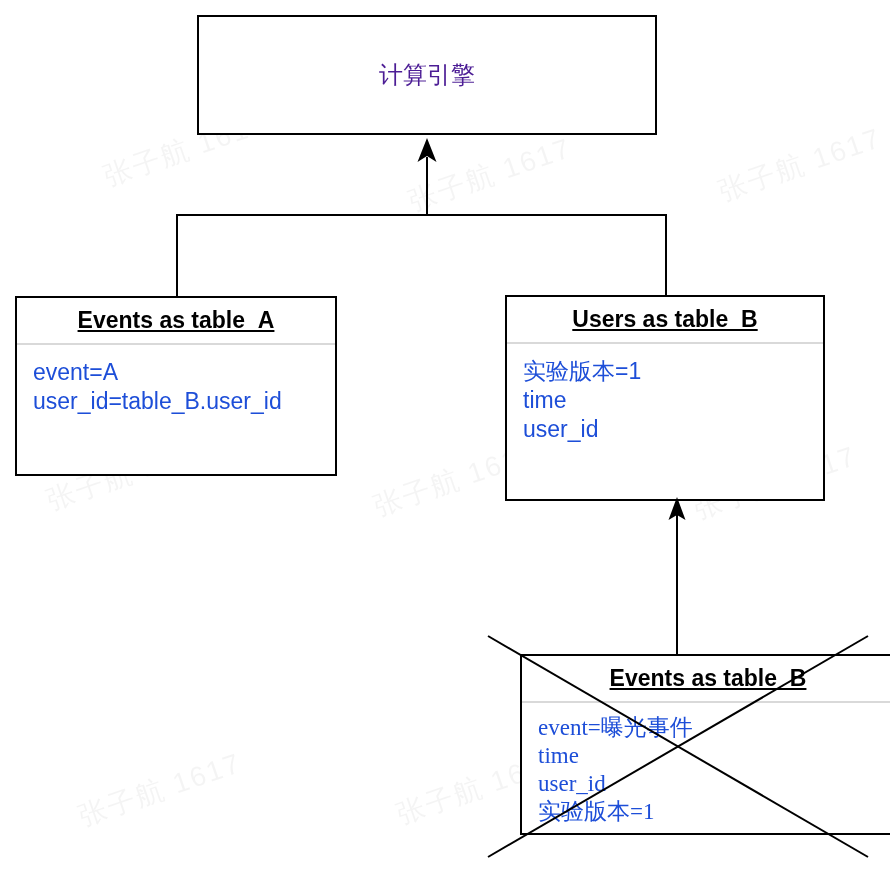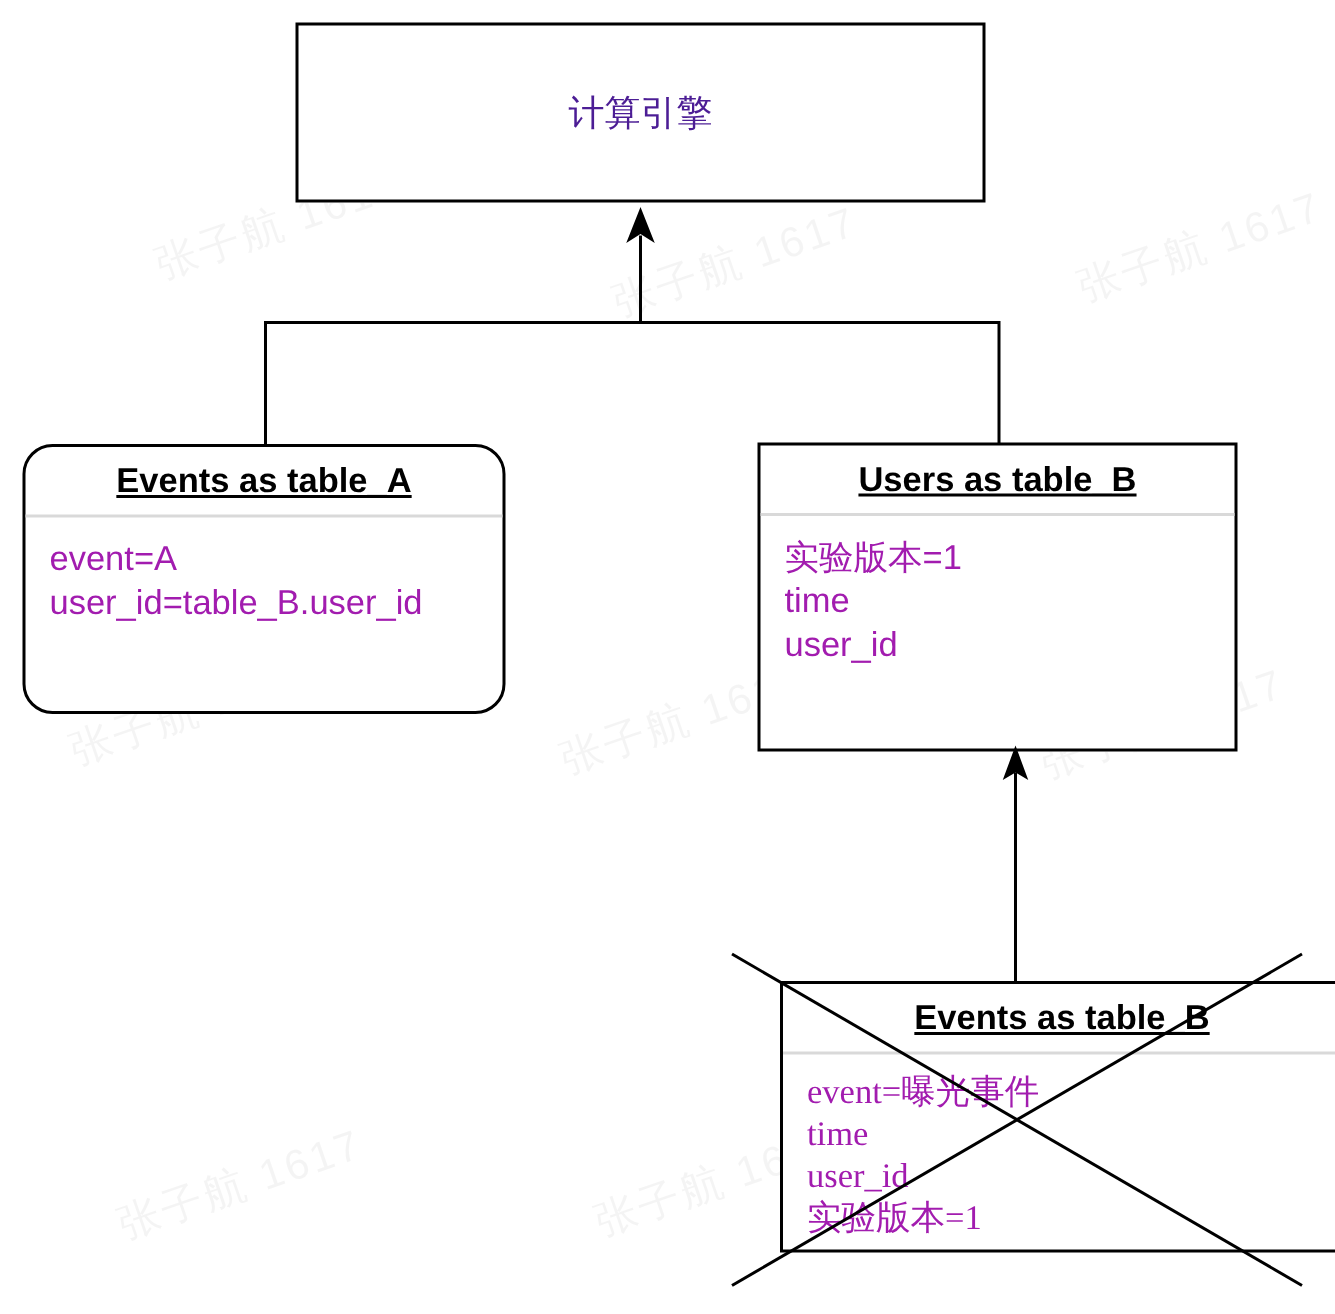--- a/index.html
+++ b/index.html
@@ -60,24 +60,24 @@
     font-size: 23px;
     font-weight: bold;
     text-decoration: underline;
     color: #000000;
     border-bottom: 2px solid #d9d9d9;
   }
   .uml-body {
     box-sizing: border-box;
     padding: 13px 6px 0 16px;
     font-size: 23px;
-    color: #a21caf;
+    color: #1d4ed8;
     line-height: 29px;
   }
-  .box-table-a  { left: 15px;  top: 296px; width: 322px; height: 180px; border-radius: 20px; }
+  .box-table-a  { left: 15px;  top: 296px; width: 322px; height: 180px; }
   .box-users-b  { left: 505px; top: 295px; width: 320px; height: 206px; }
   .box-events-b { left: 520px; top: 654px; width: 376px; height: 181px; }
   .box-events-b .uml-body { line-height: 28px; padding-top: 11px; font-family: Liberation Serif, serif; }
 </style>
 </head>
 <body>
 
 <div class="canvas">
 
   <span class="wm" style="left:185px; top:150px;">张子航 1617</span>

